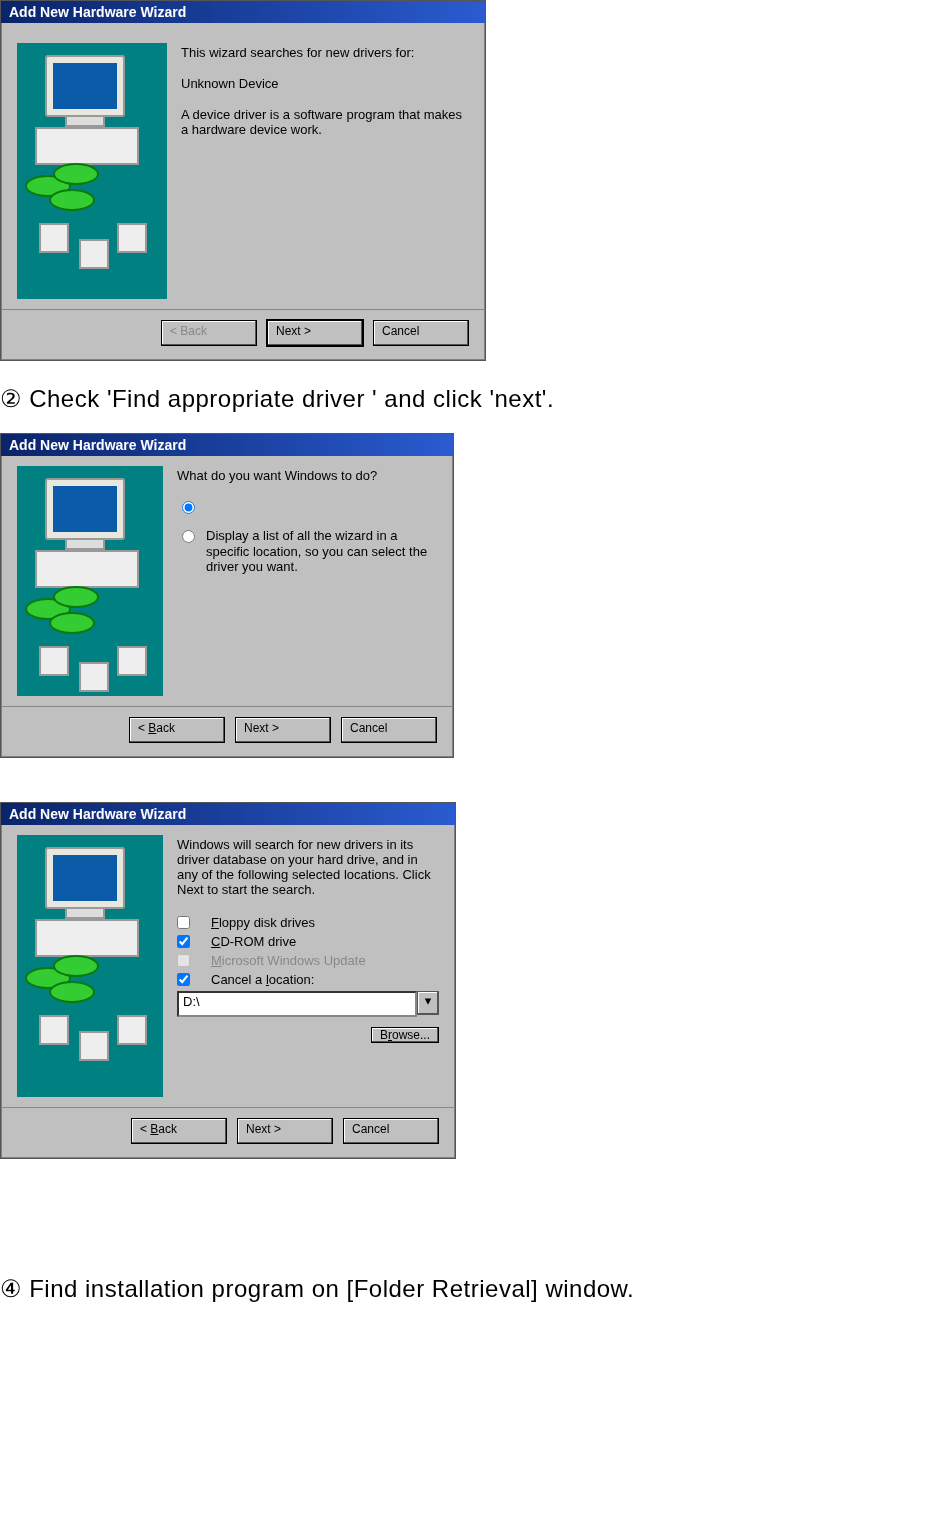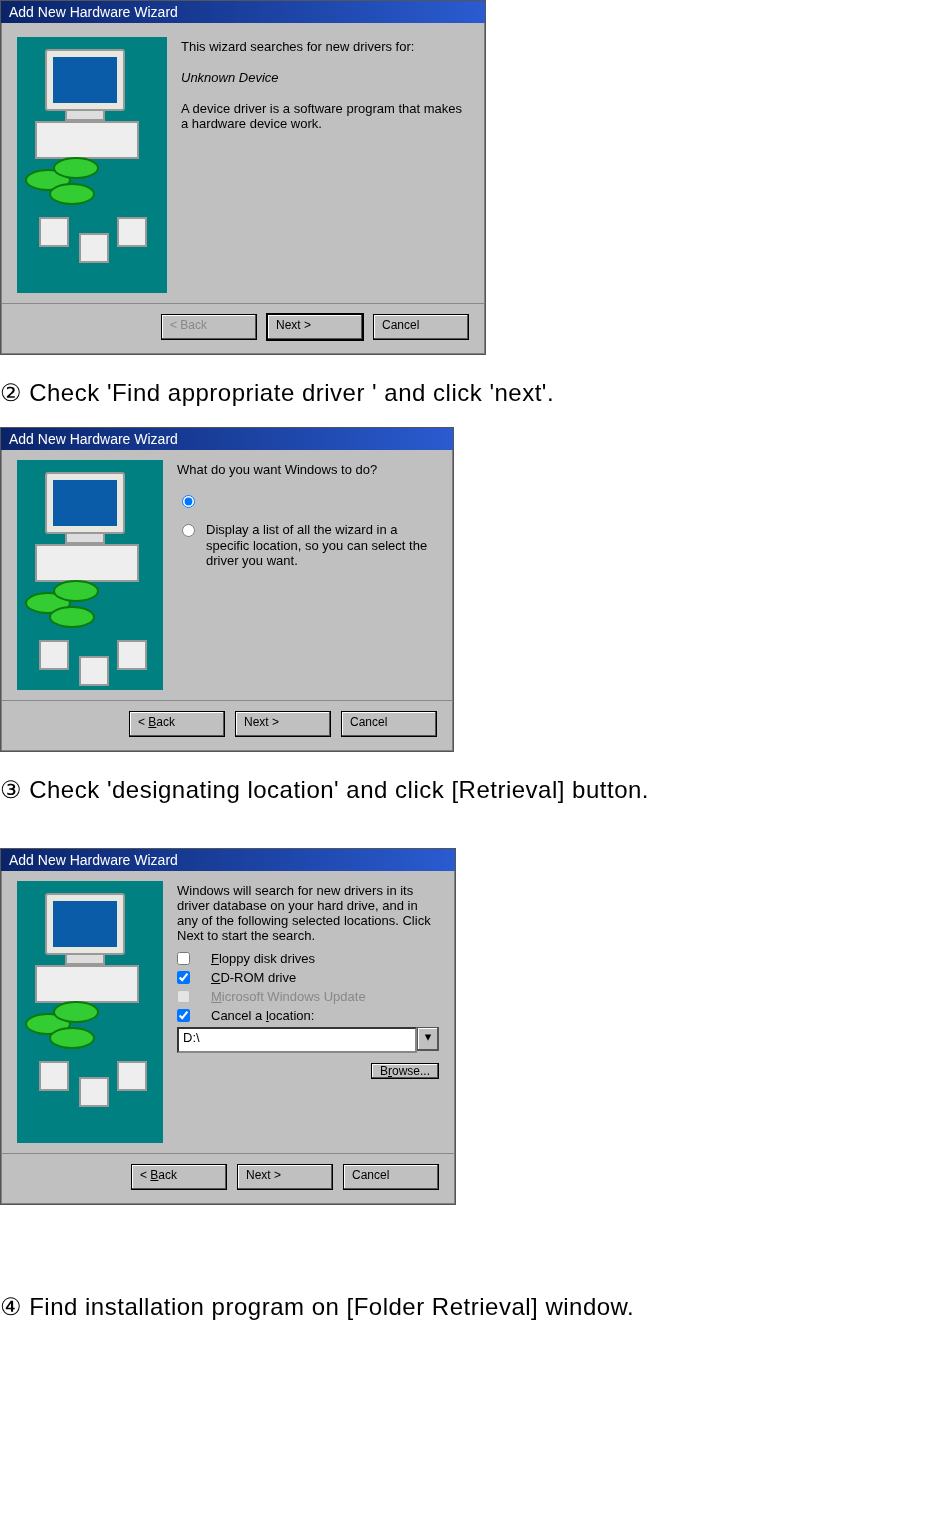--- a/index.html
+++ b/index.html
@@ -25,46 +25,46 @@
   .dialog {
     border: 1px solid #555;
     background: #c0c0c0;
     box-shadow: 0 0 0 1px #808080 inset;
     margin-bottom: 10px;
   }
   .titlebar {
     background: linear-gradient(to right, #0a246a, #2a5bd0);
     color: #fff;
     font-family: "Tahoma", "Arial", sans-serif;
-    font-weight: normal;
+    font-weight: bold;
     font-size: 14px;
     padding: 3px 8px;
   }
   .dlg-body {
     display: flex;
-    padding: 14px 16px 10px 16px;
+    padding: 20px 16px 10px 16px;
     gap: 14px;
     font-family: "Tahoma", "MS Sans Serif", sans-serif;
     font-size: 13px;
     color: #000;
   }
   .dlg-left {
     width: 150px;
     height: 238px;
     background: #008080;
     position: relative;
     overflow: hidden;
     flex-shrink: 0;
   }
   .dlg-right {
     flex: 1;
     padding-top: 2px;
   }
   .dlg-right p { margin: 0 0 16px 0; }
-  .device-name { margin-left: 18px; margin-bottom: 24px; font-style: italic; }
+  .device-name { margin-left: 18px; margin-bottom: 24px; }
 
   
   .btn-row {
     display: flex;
     justify-content: flex-end;
     gap: 10px;
     padding: 10px 16px 14px 16px;
     border-top: 1px solid #888;
   }
   .win-btn {
@@ -214,38 +214,37 @@
         </div>
       </div>
     </div>
     <div class="btn-row">
       <div class="win-btn">&lt; <span class="underline">B</span><span>ack</span></div>
       <div class="win-btn">Next &gt;</div>
       <div class="win-btn">Cancel</div>
     </div>
   </div>
 
-  <div class="instruction">③ Check 'designating location' and click [Retrieval] button.</div>
 
   <div class="dialog" id="dlg3">
     <div class="titlebar">Add New Hardware Wizard</div>
     <div class="dlg-body">
       <div class="dlg-left">
         <div class="art-monitor"></div>
           <div class="art-base"></div>
           <div class="art-box"></div>
         <div class="art-disk d1"></div>
           <div class="art-disk d2"></div>
           <div class="art-disk d3"></div>
         <div class="art-floppy f1"></div>
           <div class="art-floppy f2"></div>
           <div class="art-floppy f3"></div>
       </div>
       <div class="dlg-right">
-        <p style="margin-bottom:8px">Windows will search for new drivers in its driver database on your hard drive, and in any of the following selected locations. Click Next to start the search.</p>
+        <p style="margin-bottom:18px">Windows will search for new drivers in its driver database on your hard drive, and in any of the following selected locations. Click Next to start the search.</p>
 
         <div class="chk-row">
           <input type="checkbox" style="">
           <span><span class="underline">F</span><span>loppy disk drives</span></span>
         </div>
         <div class="chk-row">
           <input type="checkbox" checked="" style="">
           <span><span class="underline">C</span><span>D-ROM drive</span></span>
         </div>
         <div class="chk-row disabled">
@@ -266,15 +265,15 @@
         </div>
       </div>
     </div>
     <div class="btn-row">
       <div class="win-btn">&lt; <span class="underline">B</span><span>ack</span></div>
       <div class="win-btn">Next &gt;</div>
       <div class="win-btn">Cancel</div>
     </div>
   </div>
 
-  <div class="instruction" style="margin-top:88px">④ Find installation program on [Folder Retrieval] window.</div>
+  <div class="instruction" style="margin-top:116px">④ Find installation program on [Folder Retrieval] window.</div>
 
 </div>
 
 </body></html>

